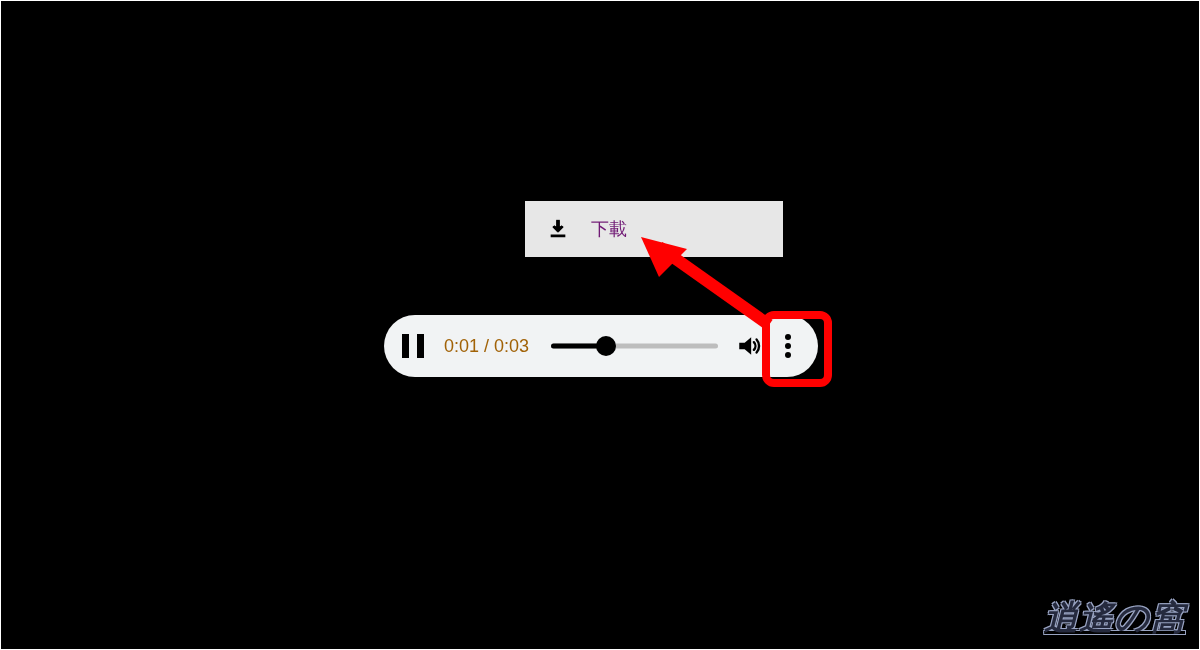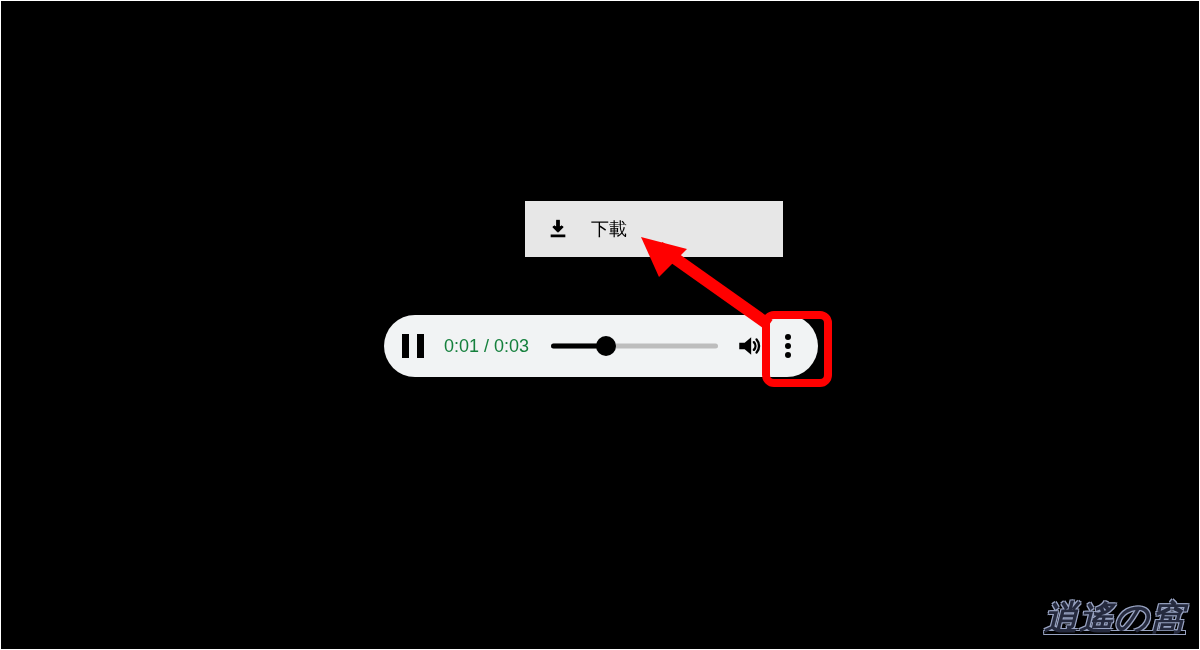--- a/index.html
+++ b/index.html
@@ -37,21 +37,21 @@
     width: 22px;
     height: 22px;
     display: flex;
     align-items: flex-end;
     justify-content: center;
     position: relative;
     margin-right: 22px;
   }
   .download-popover .dl-label {
     font-size: 18px;
-    color: #000000;
+    color: #701a75;
   }
 
   
   .audio-player {
     position: absolute;
     left: 383px;
     top: 314px;
     width: 434px;
     height: 62px;
     background: #f1f3f4;
@@ -71,21 +71,21 @@
     cursor: pointer;
   }
   .pause-btn .bar {
     width: 7px;
     height: 24px;
     background: #000;
   }
   .time-display {
     margin-left: 20px;
     font-size: 18px;
-    color: #15803d;
+    color: #a16207;
     white-space: nowrap;
   }
   .progress {
     position: relative;
     margin-left: 22px;
     flex: 1 1 auto;
     height: 24px;
     display: flex;
     align-items: center;
     cursor: pointer;

